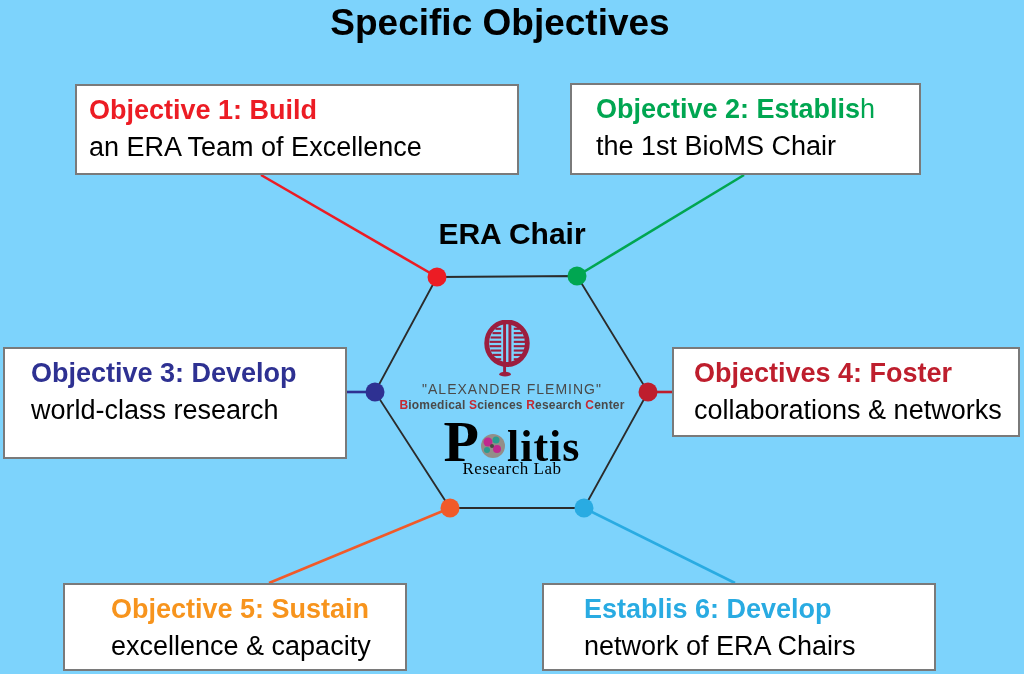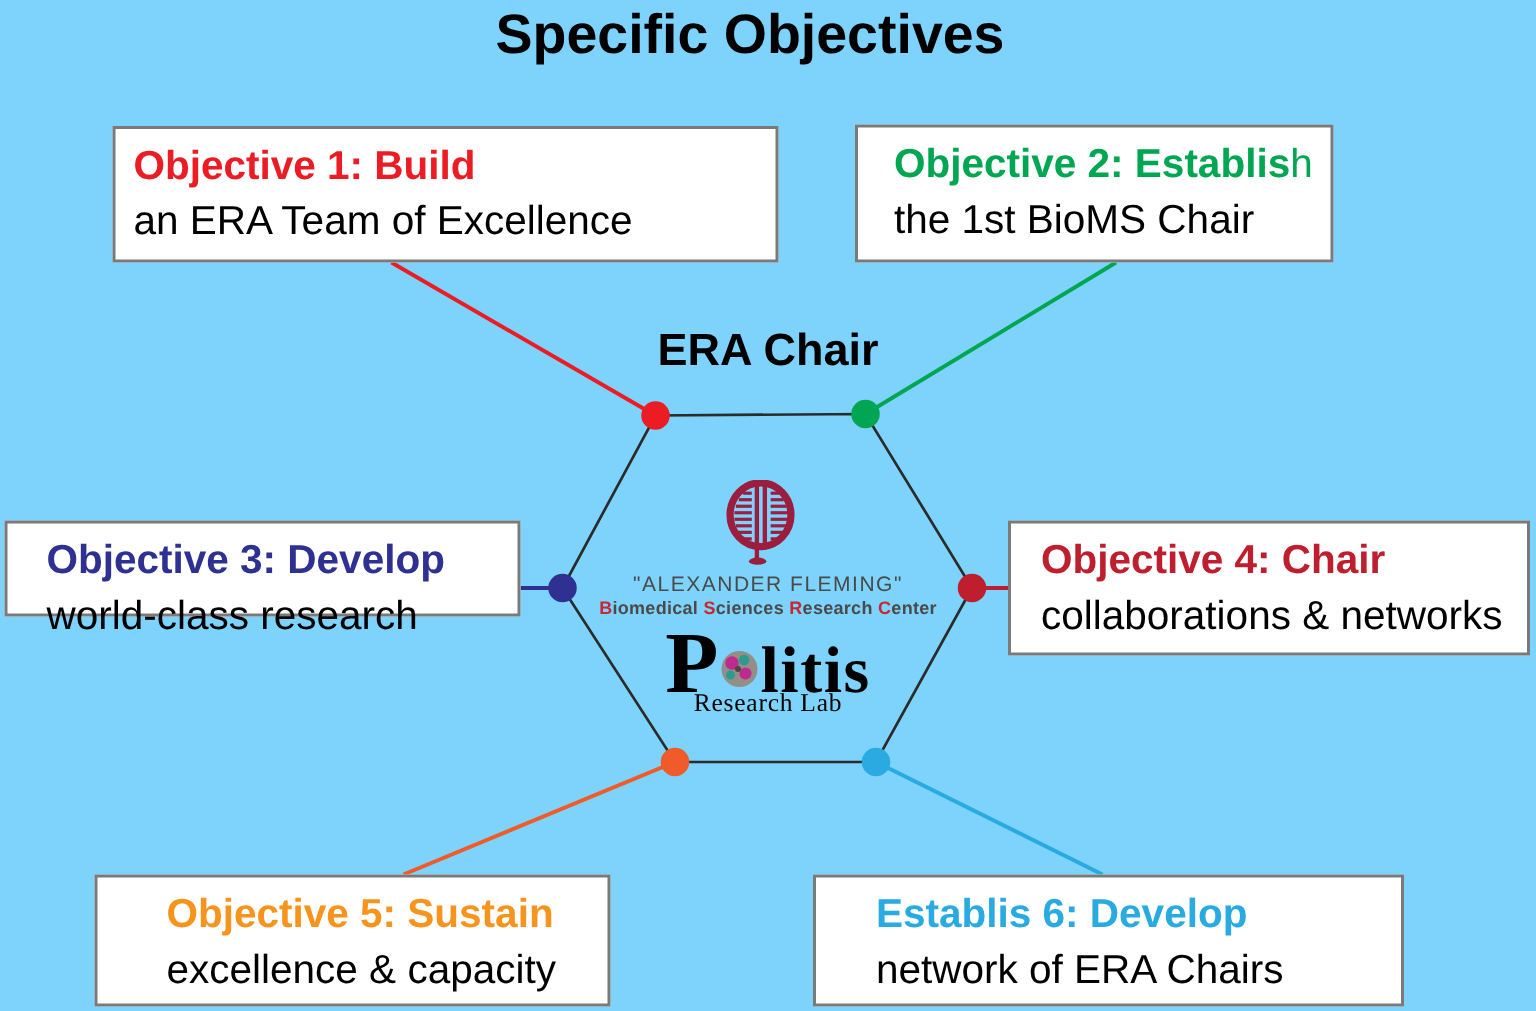--- a/index.html
+++ b/index.html
@@ -14,22 +14,22 @@
   }
   .obox{
     position:absolute;box-sizing:border-box;background:#fff;
     border:2px solid #7a7a7a;padding-top:5px;z-index:2;
   }
   .obox .hline{font-size:27px;line-height:38px;white-space:nowrap;}
   .obox .hline .hb{font-weight:bold;}
   .obox .hline .ht{font-weight:normal;}
   .obox .sub{font-size:27px;line-height:37px;color:#000;white-space:nowrap;}
   .box1{left:75px;top:84px;width:444px;height:91px;padding-left:12px;}
-  .box2{left:570px;top:83px;width:319px;height:92px;padding-left:24px;}
-  .box3{left:3px;top:347px;width:344px;height:64px;padding-left:26px;}
+  .box2{left:570px;top:83px;width:351px;height:92px;padding-left:24px;}
+  .box3{left:3px;top:347px;width:344px;height:112px;padding-left:26px;}
   .box4{left:672px;top:347px;width:348px;height:90px;padding-left:20px;}
   .box5{left:63px;top:583px;width:344px;height:88px;padding-left:46px;}
   .box6{left:542px;top:583px;width:394px;height:88px;padding-left:40px;}
   .era-label{
     position:absolute;left:387px;top:217px;width:250px;text-align:center;
     font-size:30px;font-weight:bold;color:#000;z-index:2;
   }
   .center-col{position:absolute;left:387px;width:250px;text-align:center;z-index:2;}
   .fleming-emblem{position:absolute;left:481px;top:320px;z-index:2;}
   .fleming-name{top:381px;font-size:14px;letter-spacing:1px;color:#3f3f3f;white-space:nowrap;}
@@ -75,21 +75,21 @@
     <div class="hline" style="color: rgb(0, 166, 81);"><span class="hb">Objective 2: Establis</span><span class="ht">h</span></div>
     <div class="sub">the 1st BioMS Chair</div>
   </div>
 
   <div class="obox box3" style="border-color: rgb(122, 122, 122);">
     <div class="hline" style="color: rgb(46, 49, 146);"><span class="hb">Objective 3: Develop</span><span class="ht"></span></div>
     <div class="sub">world-class research</div>
   </div>
 
   <div class="obox box4" style="border-color: rgb(122, 122, 122);">
-    <div class="hline" style="color: rgb(190, 30, 45);"><span class="hb">Objective 4: Chair</span><span class="ht"></span></div>
+    <div class="hline" style="color: rgb(190, 30, 45);"><span class="hb">Objectives 4: Foster</span><span class="ht"></span></div>
     <div class="sub">collaborations &amp; networks</div>
   </div>
 
   <div class="obox box5" style="border-color: rgb(122, 122, 122);">
     <div class="hline" style="color: rgb(247, 148, 29);"><span class="hb">Objective 5: Sustain</span><span class="ht"></span></div>
     <div class="sub">excellence &amp; capacity</div>
   </div>
 
   <div class="obox box6" style="border-color: rgb(122, 122, 122);">
     <div class="hline" style="color: rgb(41, 171, 226);"><span class="hb">Establis 6: Develop</span><span class="ht"></span></div>

